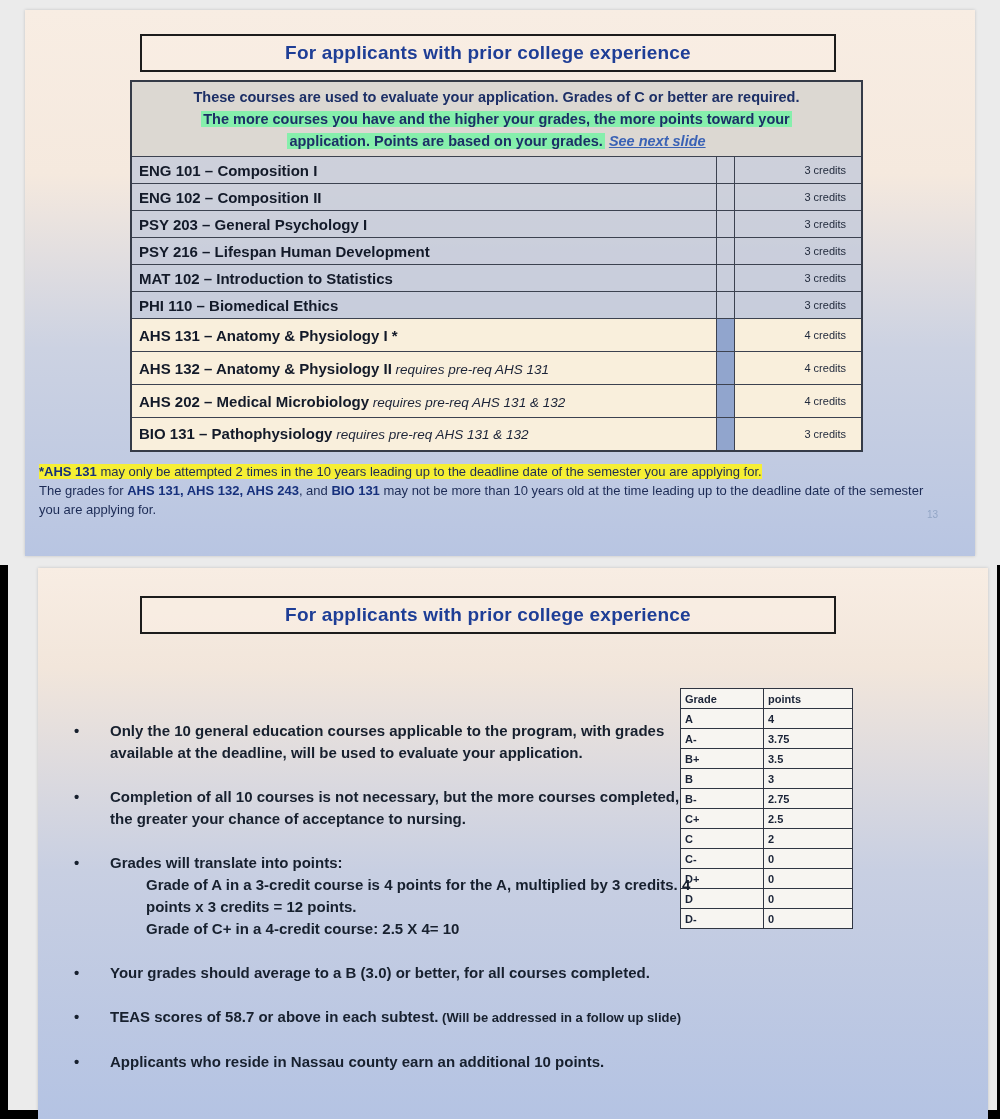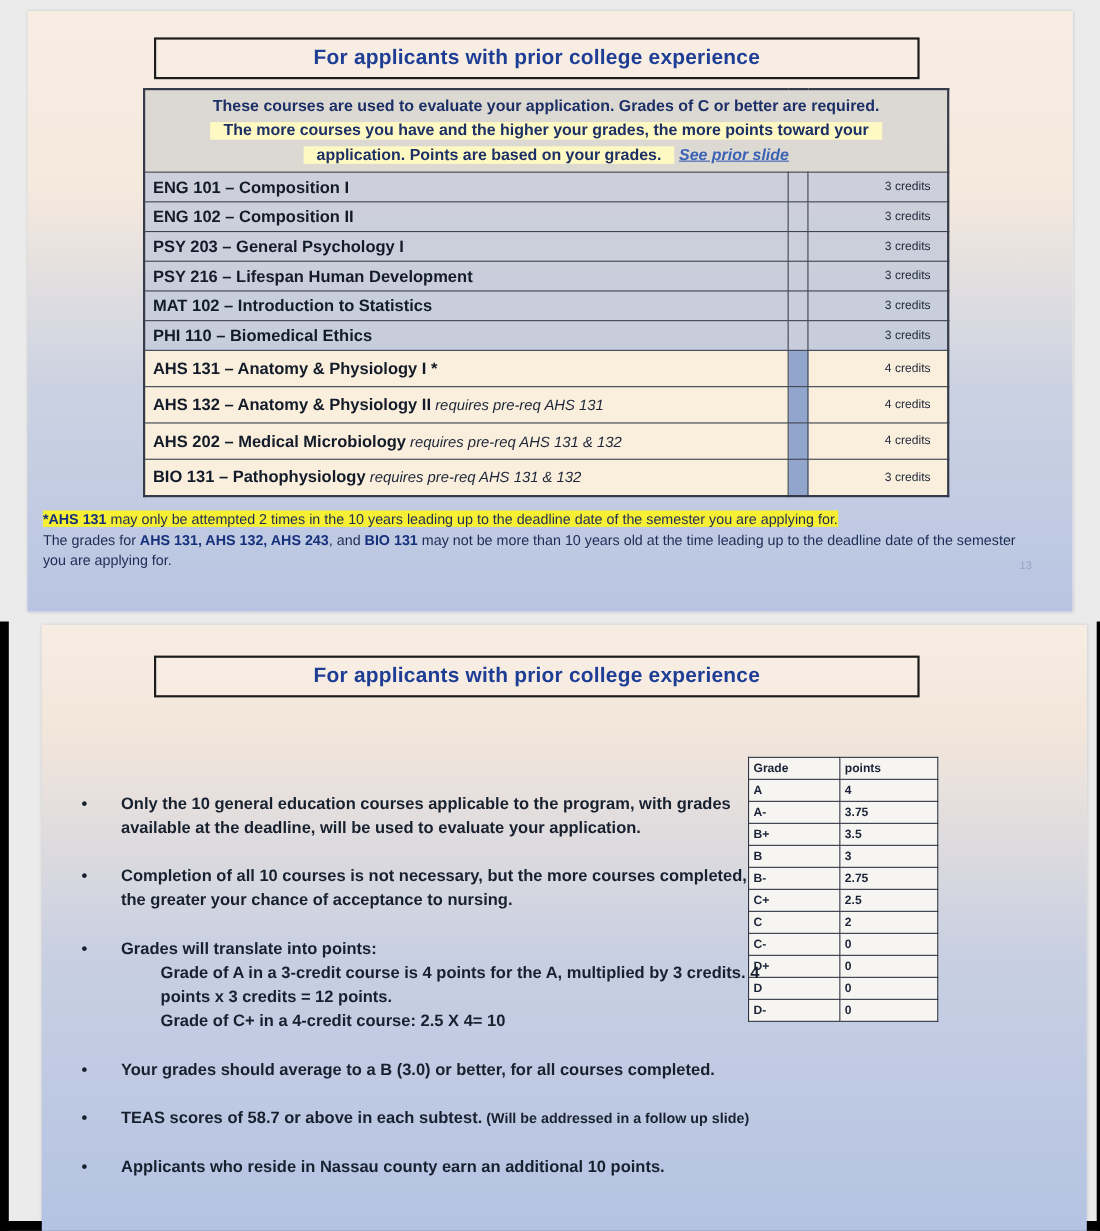--- a/index.html
+++ b/index.html
@@ -33,21 +33,21 @@
 
   .course-table{
     position:absolute;left:105px;top:70px;width:733px;
     border-collapse:collapse;border:2px solid #353b48;
   }
   .course-table td,.course-table th{border:1px solid #3c4250;}
   .tbl-head{
     background:#dcd8d2;padding:4px 10px;text-align:center;
     font-size:14.5px;color:#1c2f66;font-weight:bold;line-height:22px;height:62px;
   }
-  .hl{background:#fef9c3;padding:0 12px;}
+  .hl{background:#86efac;padding:0 2px;}
   .see-link{color:#3a62b5;font-style:italic;text-decoration:underline;font-weight:bold;}
   .c-name{padding:3px 7px;font-size:15px;color:#131a29;text-align:left;}
   .c-name b{font-weight:bold;}
   .c-name i{font-weight:normal;font-style:italic;font-size:13.5px;color:#1c2438;}
   .c-sep{width:17px;padding:0;}
   .c-credits{width:96px;font-size:11px;color:#222b3d;padding:2px 15px;text-align:right;font-weight:normal;}
   .row-blue{height:27px;}
   .row-blue td{background:rgba(196,203,218,.82);}
   .row-cream{height:33px;}
   .row-cream .c-name,.row-cream .c-credits{background:#f9efdc;}
@@ -95,21 +95,21 @@
     <span class="title-text">For applicants with prior college experience</span>
   </div>
 
   <table class="course-table">
     <thead>
       <tr>
         <th class="tbl-head" colspan="3">
           <span>These courses are used to evaluate your application.  Grades of C or better are required.</span><br>
           <span class="hl">The more courses you have and the higher your grades, the more points toward your</span><br>
           <span class="hl">application. Points are based on your grades.</span>
-          <span class="see-link">See prior slide</span>
+          <span class="see-link">See next slide</span>
         </th>
       </tr>
     </thead>
     <tbody id="course-rows">
         <tr class="row-blue">
           <td class="c-name"><b>ENG 101 – Composition I</b></td>
           <td class="c-sep"></td>
           <td class="c-credits">3 credits</td>
         </tr>
         <tr class="row-blue">

